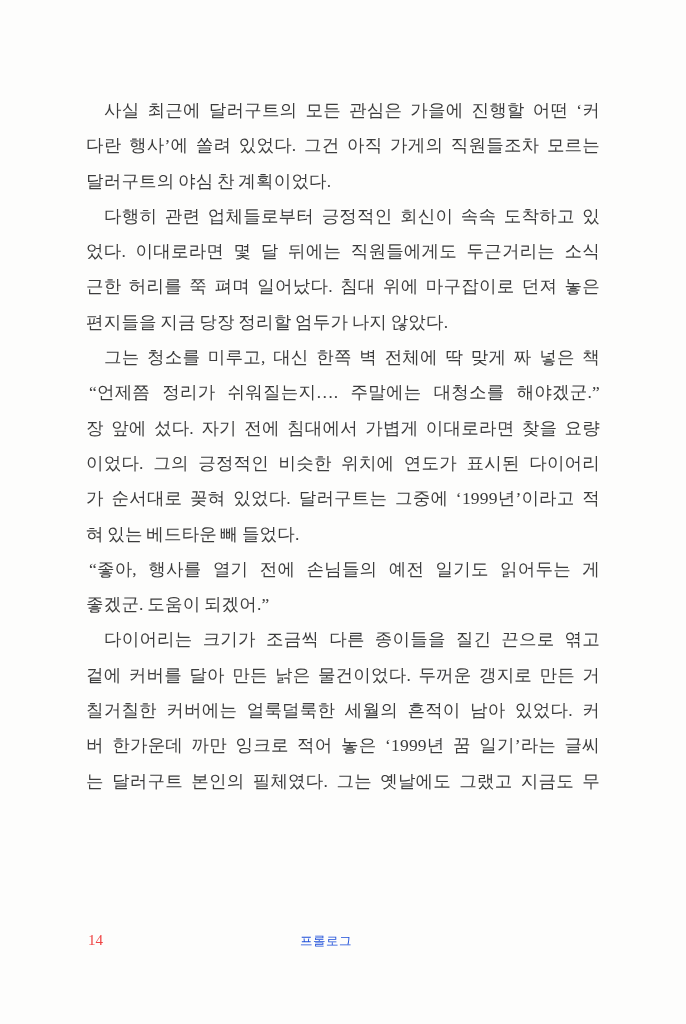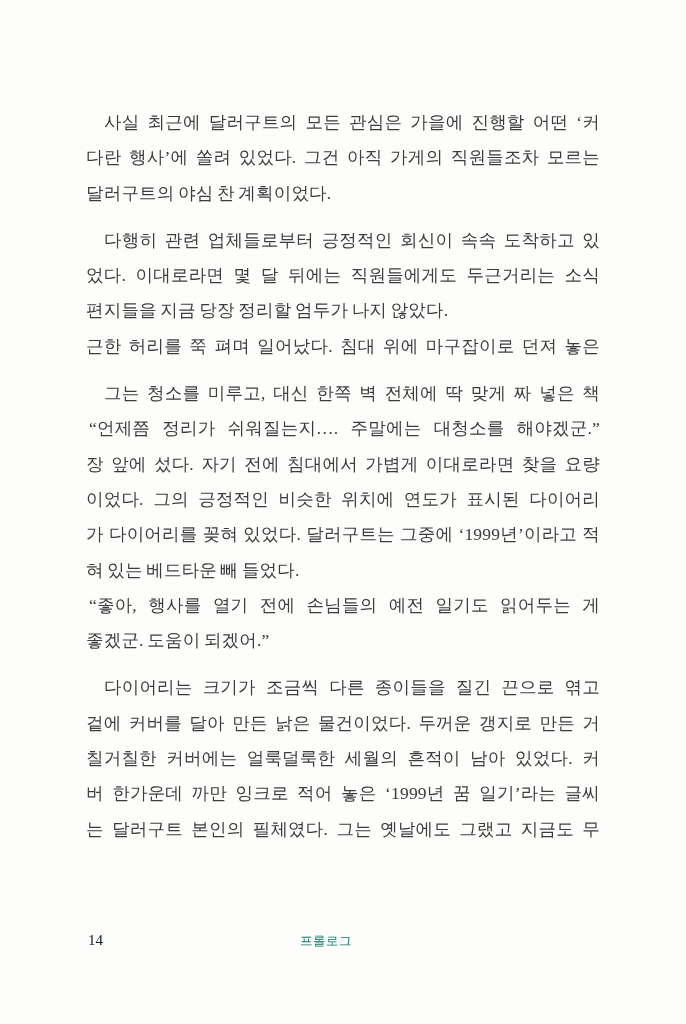--- a/index.html
+++ b/index.html
@@ -33,63 +33,62 @@
     text-align: justify;
     text-align-last: justify;
     word-spacing: -1px;
     letter-spacing: 0.2px;
   }
   .ln.end {
     text-align-last: left;
   }
   .ln.ind {
     text-indent: 18px;
-    margin-top: 12px;
   }
   .ln.ind-q {
     text-indent: 3px;
   }
   .footer-page-number {
     position: absolute;
     left: 88px;
     top: 930px;
     font-size: 15px;
     line-height: 20px;
-    color: #0f172a;
+    color: #ef4444;
   }
   .footer-section-title {
     position: absolute;
     left: 326px;
     top: 933px;
     transform: translateX(-50%);
     font-size: 12.5px;
     line-height: 16px;
     letter-spacing: 0.5px;
-    color: #0f766e;
+    color: #1d4ed8;
     white-space: nowrap;
   }
 </style>
 </head>
 <body>
 
 <div class="page">
 
   <div class="text-block">
     <div class="ln ind">사실 최근에 달러구트의 모든 관심은 가을에 진행할 어떤 ‘커</div>
     <div class="ln">다란 행사’에 쏠려 있었다. 그건 아직 가게의 직원들조차 모르는</div>
     <div class="ln end">달러구트의 야심 찬 계획이었다.</div>
     <div class="ln ind">다행히 관련 업체들로부터 긍정적인 회신이 속속 도착하고 있</div>
     <div class="ln">었다. 이대로라면 몇 달 뒤에는 직원들에게도 두근거리는 소식</div>
+    <div class="ln">근한 허리를 쭉 펴며 일어났다. 침대 위에 마구잡이로 던져 놓은</div>
     <div class="ln end">편지들을 지금 당장 정리할 엄두가 나지 않았다.</div>
-    <div class="ln">근한 허리를 쭉 펴며 일어났다. 침대 위에 마구잡이로 던져 놓은</div>
     <div class="ln ind">그는 청소를 미루고, 대신 한쪽 벽 전체에 딱 맞게 짜 넣은 책</div>
     <div class="ln ind-q">“언제쯤 정리가 쉬워질는지…. 주말에는 대청소를 해야겠군.”</div>
     <div class="ln">장 앞에 섰다. 자기 전에 침대에서 가볍게 이대로라면 찾을 요량</div>
     <div class="ln">이었다. 그의 긍정적인 비슷한 위치에 연도가 표시된 다이어리</div>
-    <div class="ln">가 다이어리를 꽂혀 있었다. 달러구트는 그중에 ‘1999년’이라고 적</div>
+    <div class="ln">가 순서대로 꽂혀 있었다. 달러구트는 그중에 ‘1999년’이라고 적</div>
     <div class="ln end">혀 있는 베드타운 빼 들었다.</div>
     <div class="ln ind-q">“좋아, 행사를 열기 전에 손님들의 예전 일기도 읽어두는 게</div>
     <div class="ln end">좋겠군. 도움이 되겠어.”</div>
     <div class="ln ind">다이어리는 크기가 조금씩 다른 종이들을 질긴 끈으로 엮고</div>
     <div class="ln">겉에 커버를 달아 만든 낡은 물건이었다. 두꺼운 갱지로 만든 거</div>
     <div class="ln">칠거칠한 커버에는 얼룩덜룩한 세월의 흔적이 남아 있었다. 커</div>
     <div class="ln">버 한가운데 까만 잉크로 적어 놓은 ‘1999년 꿈 일기’라는 글씨</div>
     <div class="ln">는 달러구트 본인의 필체였다. 그는 옛날에도 그랬고 지금도 무</div>
   </div>
 

